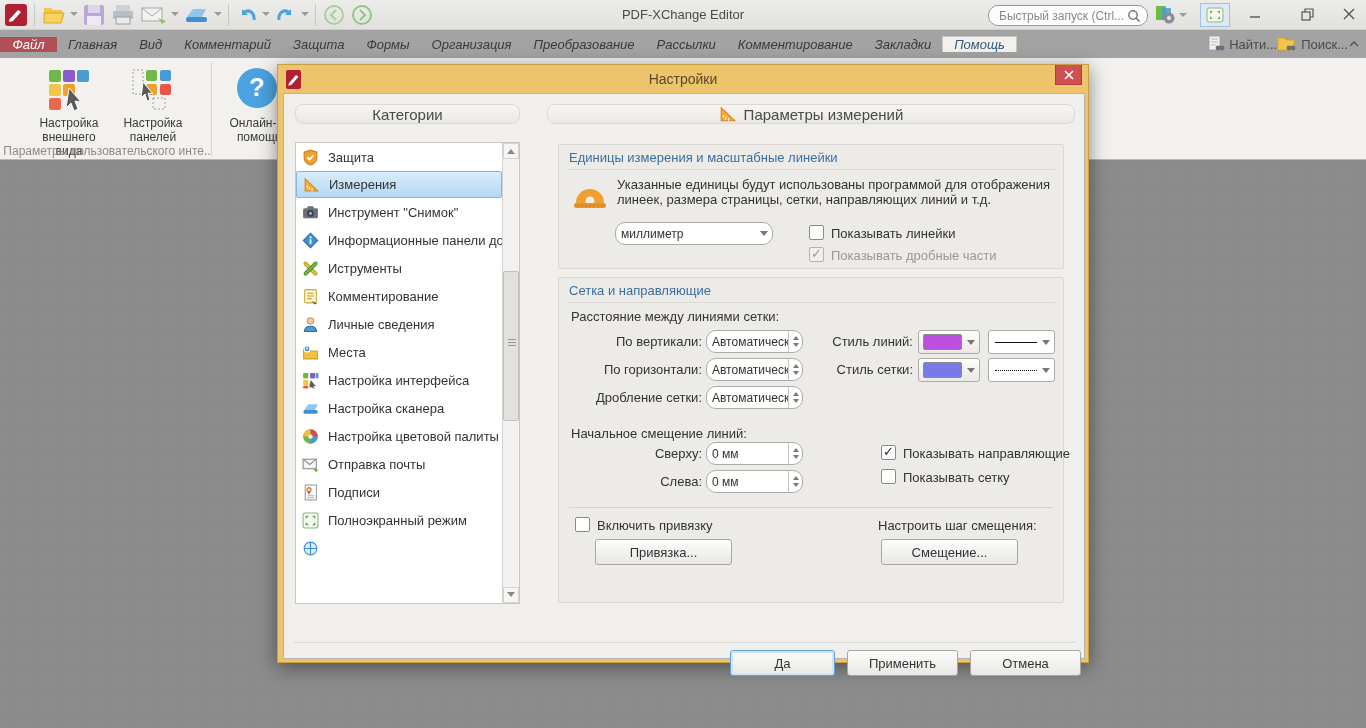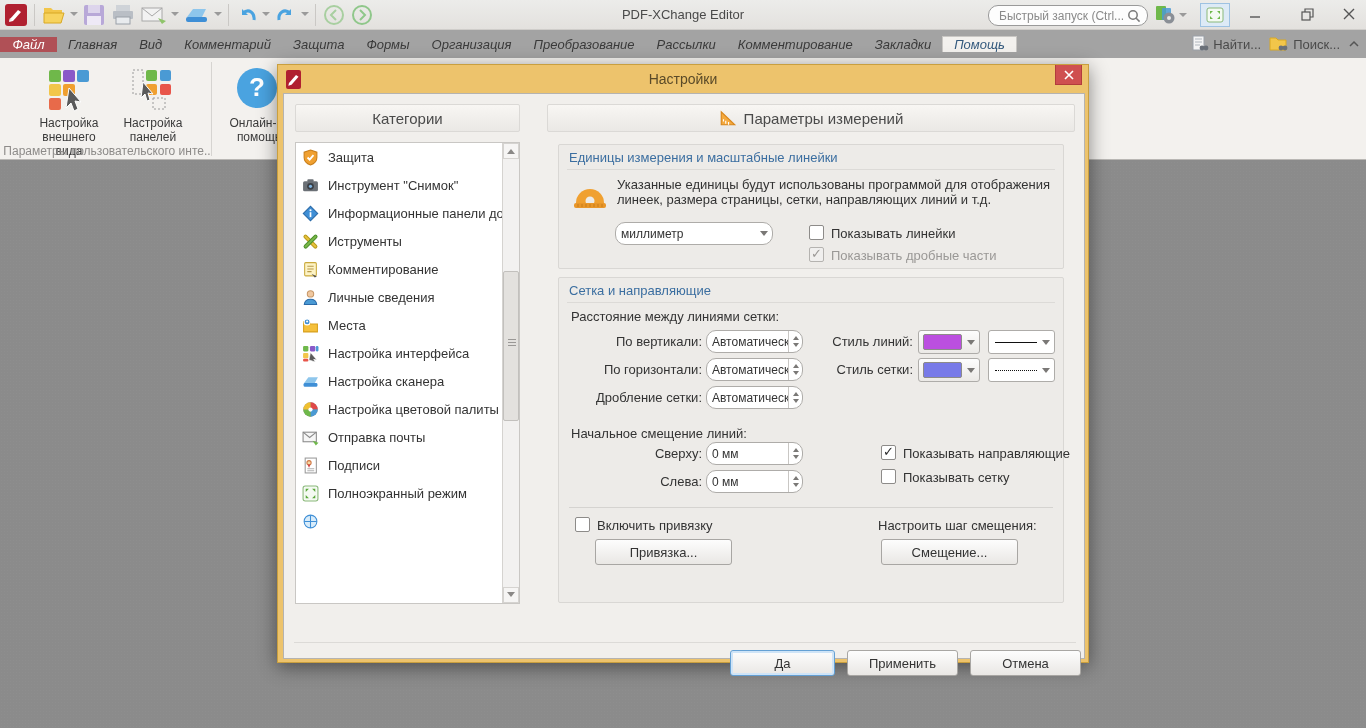--- a/index.html
+++ b/index.html
@@ -23,21 +23,21 @@
   #fullscreen-btn { position:absolute; left:1200px; top:3px; width:30px; height:24px; background:#ddeaf6;
     border:1px solid #9ec2e2; display:flex; align-items:center; justify-content:center; }
   .winctl { position:absolute; top:0; width:46px; height:28px; display:flex; align-items:center; justify-content:center; color:#555; }
   #btn-min { left:1232px; } #btn-restore { left:1284px; } #btn-close { left:1326px; }
 
   
   #tabrow { position:absolute; left:0; top:30px; width:1366px; height:28px; background:#a3a3a3; display:flex; align-items:center;font-style:italic; }
   #tab-file { width:57px; background:#b05056; color:#fff; display:flex; align-items:center; justify-content:center; font-size:13px; }
   .rtab { padding:0 11px; display:flex; align-items:center; color:#3a3a3a; font-size:13px; }
   .rtab.active { background:#f3f1ee; color:#33597d; border:1px solid #c9c7c4; border-bottom:none; }
-  #tabrow-right { position:absolute; right:6px; top:30px; height:28px; display:flex; align-items:center; gap:8px; }
+  #tabrow-right { position:absolute; right:6px; top:30px; height:28px; display:flex; align-items:center; }
   .find-btn { display:flex; align-items:center; gap:4px; color:#4a4a4a; font-size:13px; }
 
   
   #ribbon { position:absolute; left:0; top:58px; width:1366px; height:102px; background:#f3f1ee; border-bottom:1px solid #b9b7b4; }
   .big-btn { position:absolute; top:4px; width:82px; height:88px; display:flex; flex-direction:column; align-items:center; }
   .big-btn .bicon { width:48px; height:48px; margin-top:4px; }
   .big-btn .blabel { font-size:12px; color:#3a3a3a; text-align:center; line-height:14px; margin-top:2px; }
   #group-label { position:absolute; left:2px; top:86px; width:210px; text-align:center; font-size:12px; color:#8d8b89; white-space:nowrap; overflow:hidden; }
   .rib-vsep { position:absolute; top:4px; width:1px; height:94px; background:#d6d4d1; }
 
@@ -48,22 +48,22 @@
 
   
   #dialog { position:absolute; left:277px; top:64px; width:812px; height:599px;
     background:#edc36c; border:1px solid #c99f3f; box-shadow:0 4px 18px rgba(0,0,0,.45); }
   #dlg-titlebar { position:absolute; left:0; top:0; width:100%; height:28px; display:flex; align-items:center; }
   #dlg-title { position:absolute; left:0; width:100%; text-align:center; color:#5a4a28; font-size:14px; }
   #dlg-close { position:absolute; right:6px; top:0; width:27px; height:20px; background:#cf5050; border:1px solid #b23c3c;
     border-top:none; color:#fff; font-size:12px; display:flex; align-items:center; justify-content:center; }
   #dlg-body { position:absolute; left:5px; top:28px; width:802px; height:566px; background:#f1efec; border:1px solid #b5b3b0; }
 
-  .panel-header { position:absolute; top:10px; height:28px; background:linear-gradient(#f8f6f3,#ecea e7);
-    background:linear-gradient(#f8f6f3,#eae8e5); border:1px solid #dbd9d6; border-radius:2px;
+  .panel-header { position:absolute; top:10px; height:20px; background:linear-gradient(#f8f6f3,#ecea e7);
+    background:linear-gradient(#f8f6f3,#eae8e5); border:1px solid #dbd9d6; border-radius:8px;
     display:flex; align-items:center; justify-content:center; font-size:15px; color:#4a4a4a; gap:7px; }
   #cat-header { left:11px; width:225px; }
   #param-header { left:263px; width:528px; }
 
   #cat-list { position:absolute; left:11px; top:48px; width:225px; height:462px; background:#fff; border:1px solid #c9c7c4; overflow:hidden; }
   .cat-item { height:28px; display:flex; align-items:center; gap:9px; padding-left:5px; font-size:13px; color:#333; width:206px; white-space:nowrap; overflow:hidden; }
   .cat-item .ci { width:18px; height:18px; flex:0 0 18px; display:flex; align-items:center; justify-content:center; }
   .cat-item.sel { background:linear-gradient(#d9ecfc,#b4d9f5); border:1px solid #85b7e0; border-radius:2px; height:27px; }
   
   #cat-scroll { position:absolute; right:0; top:0; width:17px; height:460px; background:#f2f1f0; border-left:1px solid #d5d3d0; }
@@ -346,20 +346,29 @@
       <div id="cat-list">
         <div class="cat-item">
           <span class="ci">
               <svg width="17" height="17" viewBox="0 0 16 16">
                 <path d="M8 1l6 2v5c0 4-3.2 6.2-6 7-2.8-.8-6-3-6-7V3z" fill="#f0a030" stroke="#c87d18"></path>
                 <path d="M5.2 8l2 2 3.6-4.2" stroke="#fff" stroke-width="1.7" fill="none"></path>
               </svg>
             </span>
           <span>Защита</span>
         </div>
+        <div class="cat-item sel">
+          <span class="ci">
+              <svg width="17" height="17" viewBox="0 0 16 16">
+                <path d="M2 14V2.5L14 14z" fill="#f5a93d" stroke="#d8871d"></path>
+                <path d="M4 9v2M6 10.5V13M8.5 11.5V14" stroke="#fff"></path>
+              </svg>
+            </span>
+          <span>Измерения</span>
+        </div>
         <div class="cat-item">
           <span class="ci">
               <svg width="17" height="17" viewBox="0 0 16 16">
                 <rect x="1" y="4" width="14" height="9.5" rx="1.5" fill="#6b7076"></rect>
                 <rect x="5" y="2.2" width="6" height="2.5" rx="1" fill="#6b7076"></rect>
                 <circle cx="8" cy="8.8" r="3.2" fill="#3a3f45"></circle>
                 <circle cx="8" cy="8.8" r="1.5" fill="#7fb3e0"></circle>
               </svg>
             </span>
           <span>Инструмент "Снимок"</span>

